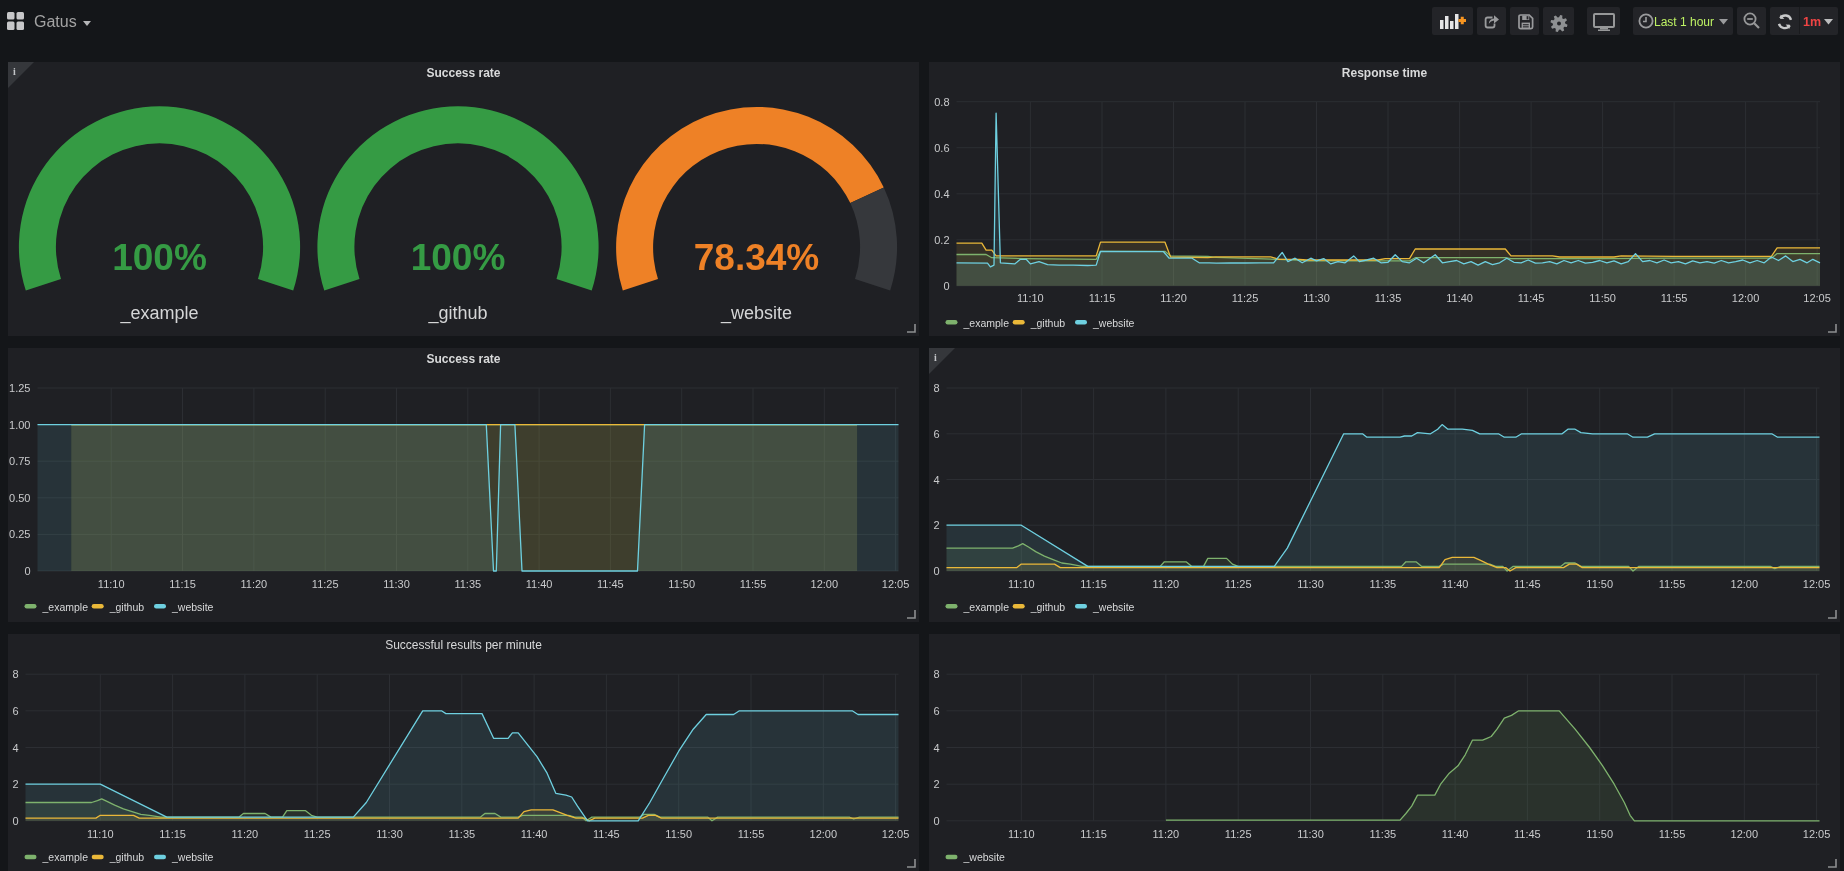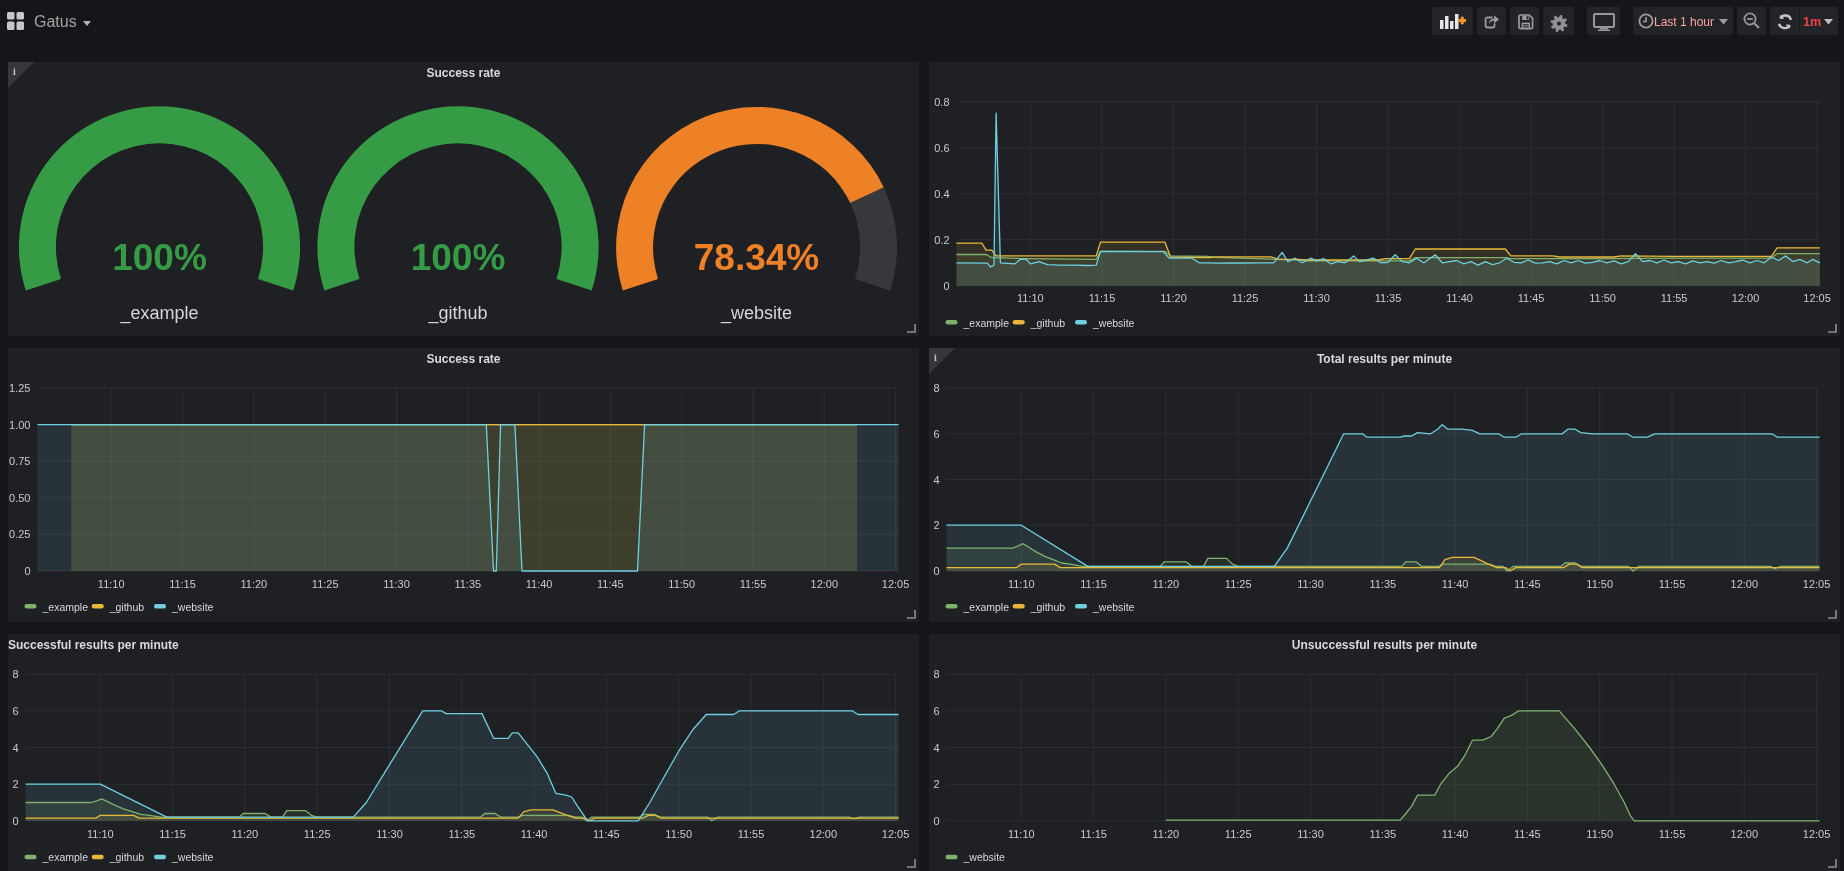--- a/index.html
+++ b/index.html
@@ -58,21 +58,21 @@
         <rect x="1" y="1" width="20" height="13" rx="1" fill="none" stroke="#979899" stroke-width="2"></rect>
         <rect x="7" y="14" width="8" height="2.5" fill="#979899"></rect>
         <rect x="5" y="16.5" width="12" height="1.5" fill="#979899"></rect>
       </svg>
     </div>
     <div class="btn" style="left:1633px;width:100px">
       <svg width="16" height="16" style="position:absolute;left:5px;top:6px">
         <circle cx="8" cy="8" r="6.6" fill="none" stroke="#9a9b9d" stroke-width="1.8"></circle>
         <path d="M8,4 L8,8.5 L5,8.5" fill="none" stroke="#9a9b9d" stroke-width="1.6"></path>
       </svg>
-      <div style="position:absolute;left:21px;top:7.5px;font-size:12px;color:#fca5a5">Last 1 hour</div>
+      <div style="position:absolute;left:21px;top:7.5px;font-size:12px;color:#bef264">Last 1 hour</div>
       <svg width="10" height="6" style="position:absolute;left:86px;top:12px">
         <path d="M0,0 L9,0 L4.5,5.5 Z" fill="#9a9b9d"></path>
       </svg>
     </div>
     <div class="btn" style="left:1737px;width:29px">
       <svg width="18" height="18" style="position:absolute;left:6px;top:5px">
         <circle cx="7" cy="7" r="5.6" fill="none" stroke="#979899" stroke-width="1.8"></circle>
         <line x1="4.2" y1="7" x2="9.8" y2="7" stroke="#979899" stroke-width="1.8"></line>
         <line x1="11.2" y1="11.2" x2="16" y2="16" stroke="#979899" stroke-width="2.2"></line>
       </svg>
@@ -107,20 +107,21 @@
     </svg>
     <svg width="30" height="30" style="position:absolute;left:0;top:0">
       <path d="M0,0 L26,0 L0,26 Z" fill="#35373b"></path>
       <text x="5" y="13" font-size="10" font-weight="bold" fill="#c3c5c8" font-family="Liberation Serif,serif">i</text>
     </svg>
     <svg width="12" height="12" style="position:absolute;right:2px;top:260px">
       <path d="M2,10 L10,10 L10,2" fill="none" stroke="#8d8e90" stroke-width="1.6"></path>
     </svg>
   </div>
 <div style="position:absolute;left:929px;top:62px;width:911px;height:274px;background:#1f2024">
+    <div style="position:absolute;left:0;top:4px;width:100%;text-align:center;font-size:12px;font-weight:bold;color:#d8d9da">Response time</div>
     <svg width="911" height="274" viewBox="0 0 911 274" style="position:absolute;left:0;top:0">
 <line x1="27.5" y1="223.8" x2="891" y2="223.8" stroke="#2c2e33" stroke-width="1"></line>
 <line x1="27.5" y1="177.8" x2="891" y2="177.8" stroke="#2c2e33" stroke-width="1"></line>
 <line x1="27.5" y1="131.8" x2="891" y2="131.8" stroke="#2c2e33" stroke-width="1"></line>
 <line x1="27.5" y1="85.7" x2="891" y2="85.7" stroke="#2c2e33" stroke-width="1"></line>
 <line x1="27.5" y1="39.7" x2="891" y2="39.7" stroke="#2c2e33" stroke-width="1"></line>
 <line x1="101.4" y1="39.7" x2="101.4" y2="223.8" stroke="#2c2e33" stroke-width="1"></line>
 <text x="101.4" y="240" font-size="11" fill="#c9cacc" text-anchor="middle">11:10</text>
 <line x1="173" y1="39.7" x2="173" y2="223.8" stroke="#2c2e33" stroke-width="1"></line>
 <text x="173" y="240" font-size="11" fill="#c9cacc" text-anchor="middle">11:15</text>
@@ -216,21 +217,20 @@
 <rect x="83.7" y="256" width="12" height="4.5" rx="2.2" fill="#eab839"></rect>
 <text x="101.7" y="262.5" font-size="10.5" fill="#d8d9da">_github</text>
 <rect x="146" y="256" width="12" height="4.5" rx="2.2" fill="#6ed0e0"></rect>
 <text x="164" y="262.5" font-size="10.5" fill="#d8d9da">_website</text>
 </svg>
     <svg width="12" height="12" style="position:absolute;right:2px;top:260px">
       <path d="M2,10 L10,10 L10,2" fill="none" stroke="#8d8e90" stroke-width="1.6"></path>
     </svg>
   </div>
 <div style="position:absolute;left:929px;top:348px;width:911px;height:274px;background:#1f2024">
-    <div style="position:absolute;left:0;top:4px;width:100%;text-align:center;font-size:12px;font-weight:bold;color:#d8d9da">Total results per minute</div>
     <svg width="911" height="274" viewBox="0 0 911 274" style="position:absolute;left:0;top:0">
 <line x1="17.5" y1="223" x2="890.5" y2="223" stroke="#2c2e33" stroke-width="1"></line>
 <line x1="17.5" y1="177.2" x2="890.5" y2="177.2" stroke="#2c2e33" stroke-width="1"></line>
 <line x1="17.5" y1="131.5" x2="890.5" y2="131.5" stroke="#2c2e33" stroke-width="1"></line>
 <line x1="17.5" y1="85.8" x2="890.5" y2="85.8" stroke="#2c2e33" stroke-width="1"></line>
 <line x1="17.5" y1="40" x2="890.5" y2="40" stroke="#2c2e33" stroke-width="1"></line>
 <line x1="92.3" y1="40" x2="92.3" y2="223" stroke="#2c2e33" stroke-width="1"></line>
 <text x="92.3" y="239.5" font-size="11" fill="#c9cacc" text-anchor="middle">11:10</text>
 <line x1="164.6" y1="40" x2="164.6" y2="223" stroke="#2c2e33" stroke-width="1"></line>
 <text x="164.6" y="239.5" font-size="11" fill="#c9cacc" text-anchor="middle">11:15</text>
@@ -274,21 +274,21 @@
 </svg>
     <svg width="30" height="30" style="position:absolute;left:0;top:0">
       <path d="M0,0 L26,0 L0,26 Z" fill="#35373b"></path>
       <text x="5" y="13" font-size="10" font-weight="bold" fill="#c3c5c8" font-family="Liberation Serif,serif">i</text>
     </svg>
     <svg width="12" height="12" style="position:absolute;right:2px;top:260px">
       <path d="M2,10 L10,10 L10,2" fill="none" stroke="#8d8e90" stroke-width="1.6"></path>
     </svg>
   </div>
 <div style="position:absolute;left:8px;top:634px;width:911px;height:237px;background:#1f2024">
-    <div style="position:absolute;left:0;top:4px;width:100%;font-size:12px;font-weight:bold;color:#d8d9da">Successful results per minute</div>
+    <div style="position:absolute;left:0;top:4px;width:100%;text-align:center;font-size:12px;font-weight:normal;color:#d8d9da">Successful results per minute</div>
     <svg width="911" height="237" viewBox="0 0 911 237" style="position:absolute;left:0;top:0">
 <line x1="17.5" y1="186.8" x2="890.5" y2="186.8" stroke="#2c2e33" stroke-width="1"></line>
 <line x1="17.5" y1="150.2" x2="890.5" y2="150.2" stroke="#2c2e33" stroke-width="1"></line>
 <line x1="17.5" y1="113.5" x2="890.5" y2="113.5" stroke="#2c2e33" stroke-width="1"></line>
 <line x1="17.5" y1="76.8" x2="890.5" y2="76.8" stroke="#2c2e33" stroke-width="1"></line>
 <line x1="17.5" y1="40.2" x2="890.5" y2="40.2" stroke="#2c2e33" stroke-width="1"></line>
 <line x1="92.3" y1="40.2" x2="92.3" y2="186.8" stroke="#2c2e33" stroke-width="1"></line>
 <text x="92.3" y="203.6" font-size="11" fill="#c9cacc" text-anchor="middle">11:10</text>
 <line x1="164.6" y1="40.2" x2="164.6" y2="186.8" stroke="#2c2e33" stroke-width="1"></line>
 <text x="164.6" y="203.6" font-size="11" fill="#c9cacc" text-anchor="middle">11:15</text>
@@ -328,21 +328,20 @@
 <rect x="83.7" y="220.8" width="12" height="4.5" rx="2.2" fill="#eab839"></rect>
 <text x="101.7" y="227.3" font-size="10.5" fill="#d8d9da">_github</text>
 <rect x="146" y="220.8" width="12" height="4.5" rx="2.2" fill="#6ed0e0"></rect>
 <text x="164" y="227.3" font-size="10.5" fill="#d8d9da">_website</text>
 </svg>
     <svg width="12" height="12" style="position:absolute;right:2px;top:223px">
       <path d="M2,10 L10,10 L10,2" fill="none" stroke="#8d8e90" stroke-width="1.6"></path>
     </svg>
   </div>
 <div style="position:absolute;left:929px;top:634px;width:911px;height:237px;background:#1f2024">
-    <div style="position:absolute;left:0;top:4px;width:100%;text-align:center;font-size:12px;font-weight:bold;color:#d8d9da">Unsuccessful results per minute</div>
     <svg width="911" height="237" viewBox="0 0 911 237" style="position:absolute;left:0;top:0">
 <line x1="17.5" y1="186.8" x2="890.5" y2="186.8" stroke="#2c2e33" stroke-width="1"></line>
 <line x1="17.5" y1="150.2" x2="890.5" y2="150.2" stroke="#2c2e33" stroke-width="1"></line>
 <line x1="17.5" y1="113.5" x2="890.5" y2="113.5" stroke="#2c2e33" stroke-width="1"></line>
 <line x1="17.5" y1="76.8" x2="890.5" y2="76.8" stroke="#2c2e33" stroke-width="1"></line>
 <line x1="17.5" y1="40.2" x2="890.5" y2="40.2" stroke="#2c2e33" stroke-width="1"></line>
 <line x1="92.3" y1="40.2" x2="92.3" y2="186.8" stroke="#2c2e33" stroke-width="1"></line>
 <text x="92.3" y="203.6" font-size="11" fill="#c9cacc" text-anchor="middle">11:10</text>
 <line x1="164.6" y1="40.2" x2="164.6" y2="186.8" stroke="#2c2e33" stroke-width="1"></line>
 <text x="164.6" y="203.6" font-size="11" fill="#c9cacc" text-anchor="middle">11:15</text>

